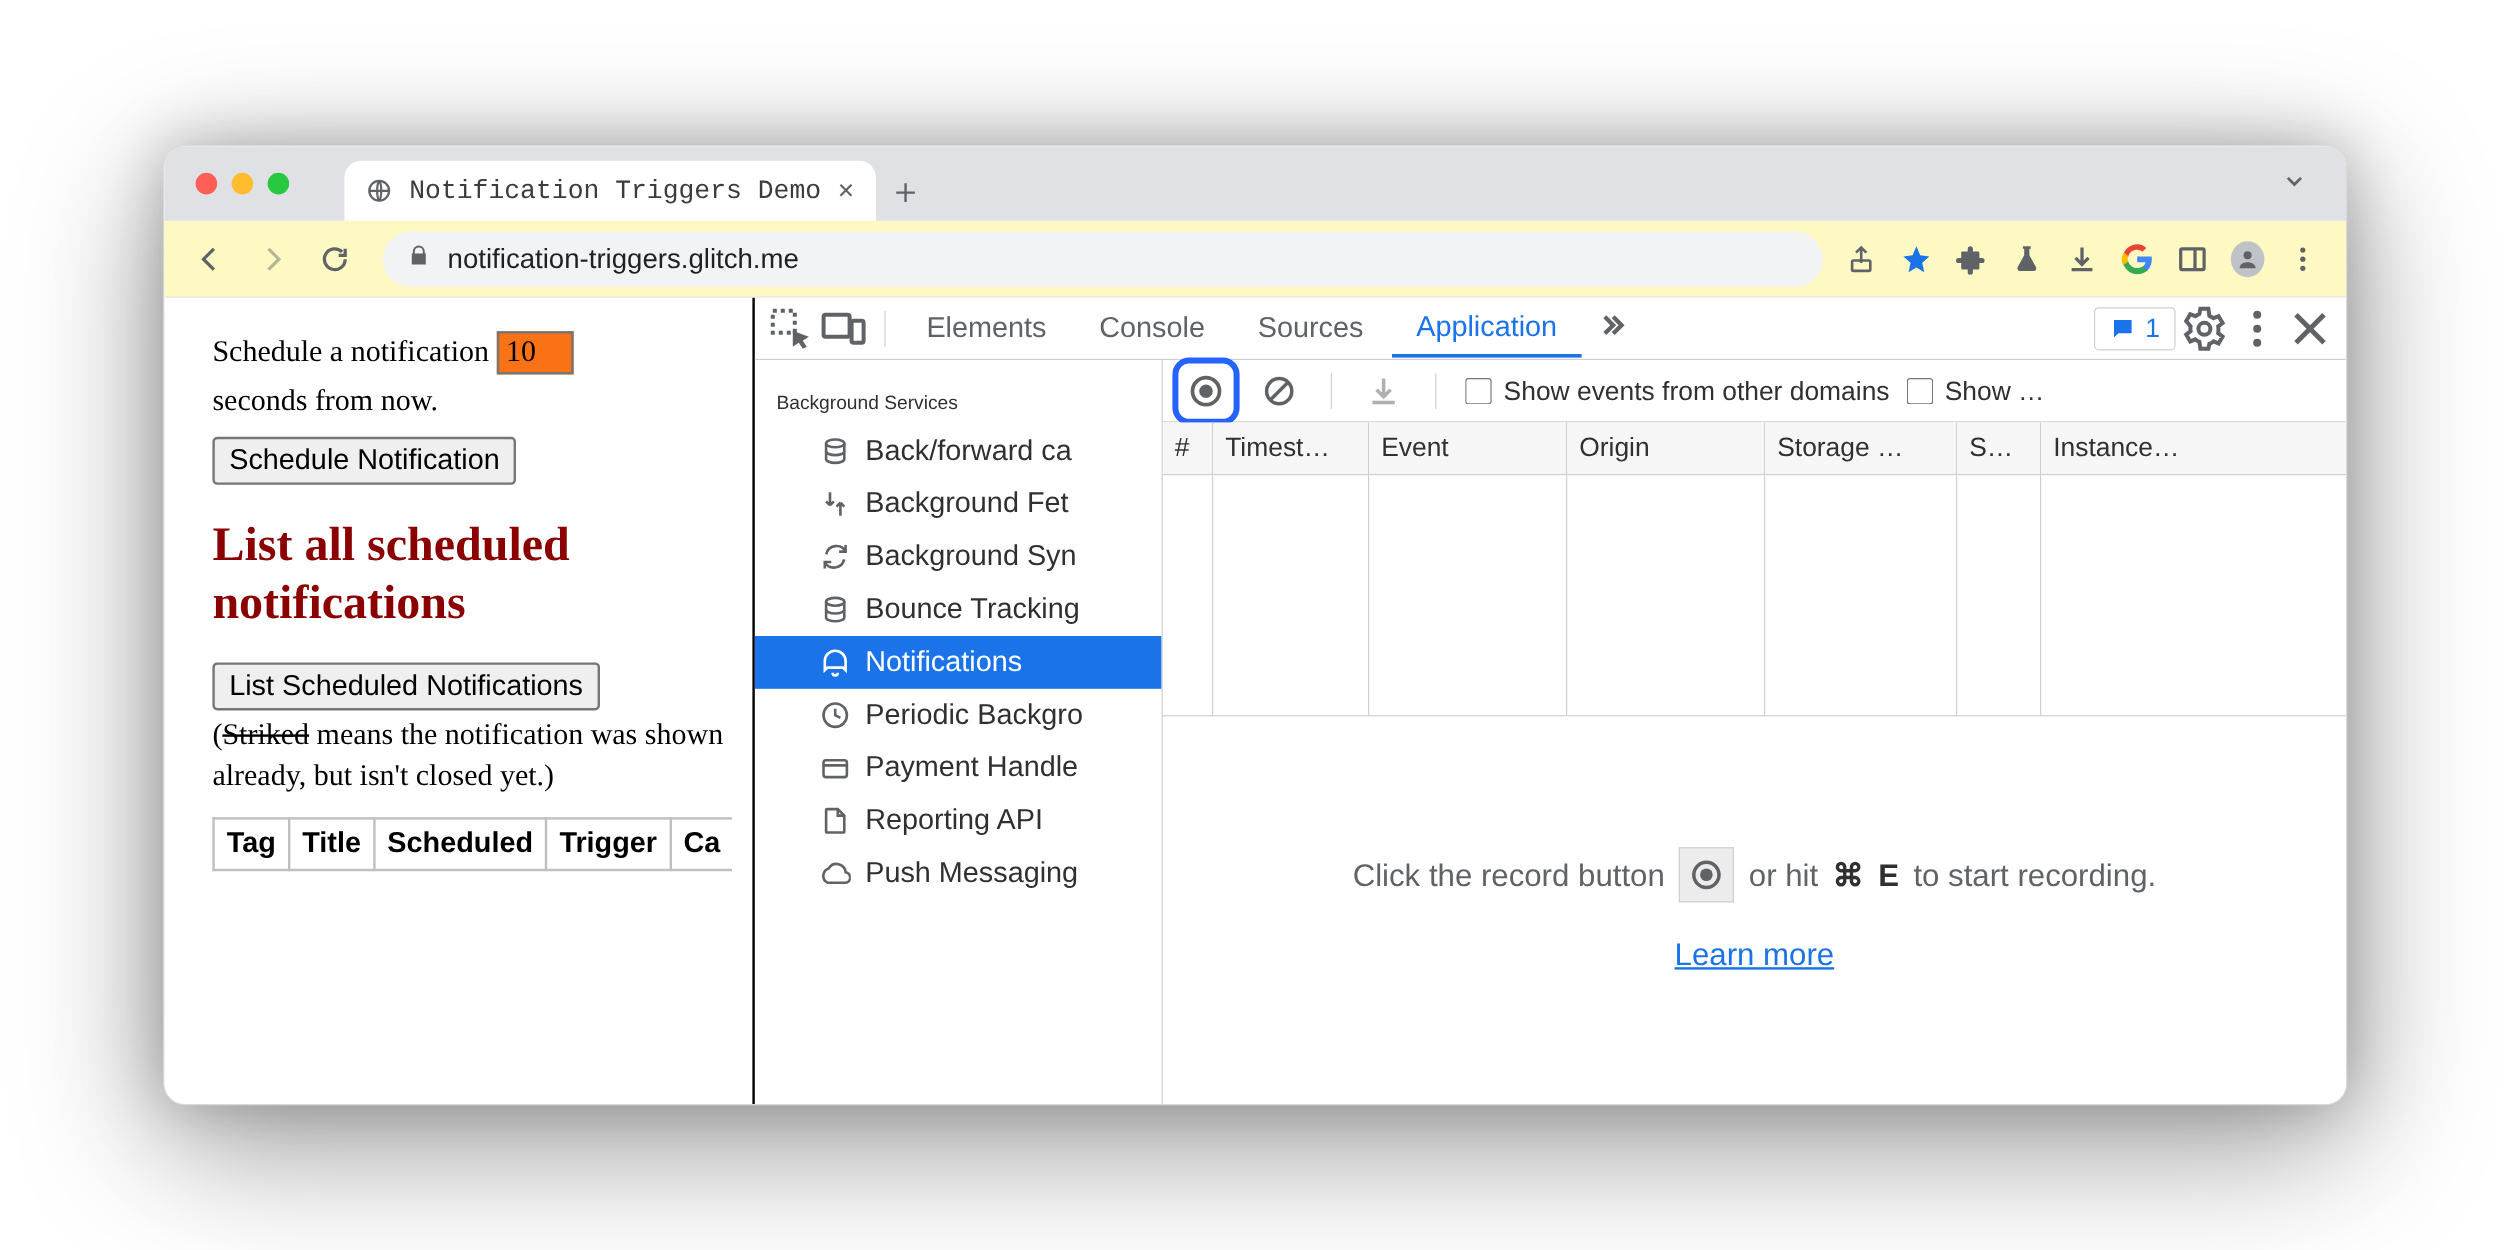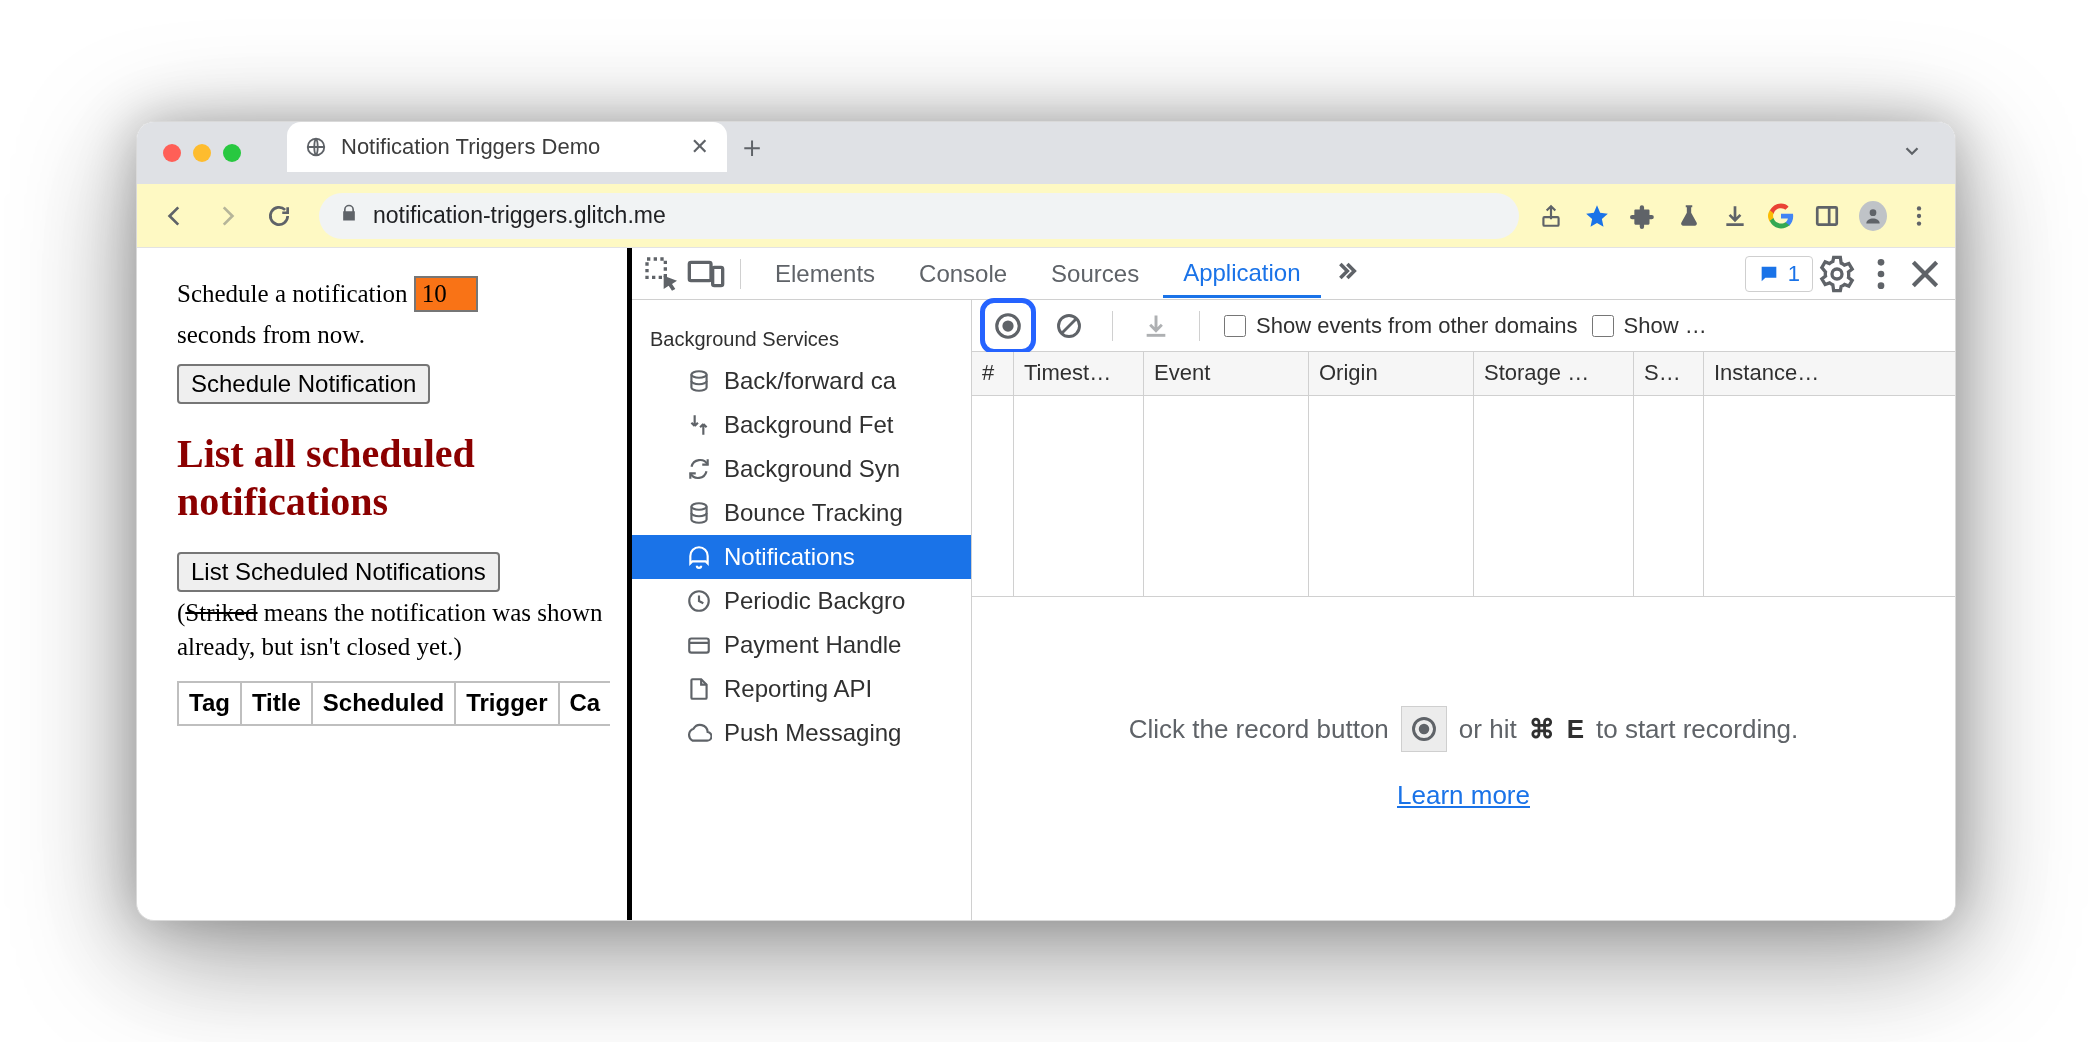--- a/index.html
+++ b/index.html
@@ -27,23 +27,24 @@
     display: flex;
     flex-direction: column;
     border: 1px solid #d9d9d9;
   }
 
   
   .tabstrip {
     height: 62px;
     background: #dfe1e5;
     display: flex;
-    align-items: flex-start;
+    align-items: flex-end;
     padding: 0 10px;
     position: relative;
+    font-family: Liberation Mono, monospace;
   }
   .traffic {
     display: flex;
     gap: 12px;
     position: absolute;
     left: 26px;
     top: 22px;
   }
   .traffic .dot { width: 18px; height: 18px; border-radius: 50%; }
   .dot.red { background:#ff5f57; }
@@ -146,21 +147,21 @@
     border-collapse: collapse;
     font-family: Arial,sans-serif;
     font-size:24px;
     font-weight:700;
   }
   .page .tbl td { border:2px solid #bfbfbf; padding:4px 10px; }
 
   
   .devtools {
     flex:1;
-    border-left:5px solid #000000;
+    border-left:2px solid #000000;
     display:flex;
     flex-direction:column;
     font-family: "Helvetica Neue", Arial, sans-serif;
     font-size:22px;
     color:#303030;
     background:#fff;
     min-width:0;
   }
   .dt-tabs {
     height:52px;
@@ -186,21 +187,21 @@
   }
   .issues-badge svg{width:22px;height:22px;}
 
   .dt-body { flex:1; display:flex; min-height:0; }
   .dt-sidebar {
     width:340px;
     border-right:1px solid #d0d0d0;
     overflow:hidden;
     padding-top:20px;
   }
-  .dt-sidebar .grp-title { padding: 8px 18px; font-size:20px; color:#303030;}
+  .dt-sidebar .grp-title { padding: 8px 18px; font-size:16px; color:#303030;}
   .dt-sidebar .item {
     display:flex; align-items:center; gap:12px;
     padding: 8px 18px 8px 54px;
     font-size:24px; color:#303030;
     cursor:pointer;
     white-space:nowrap;
     overflow:hidden;
   }
   .dt-sidebar .item svg { flex:0 0 auto; width:26px;height:26px;color:#5f6368;}
   .dt-sidebar .item.selected {

